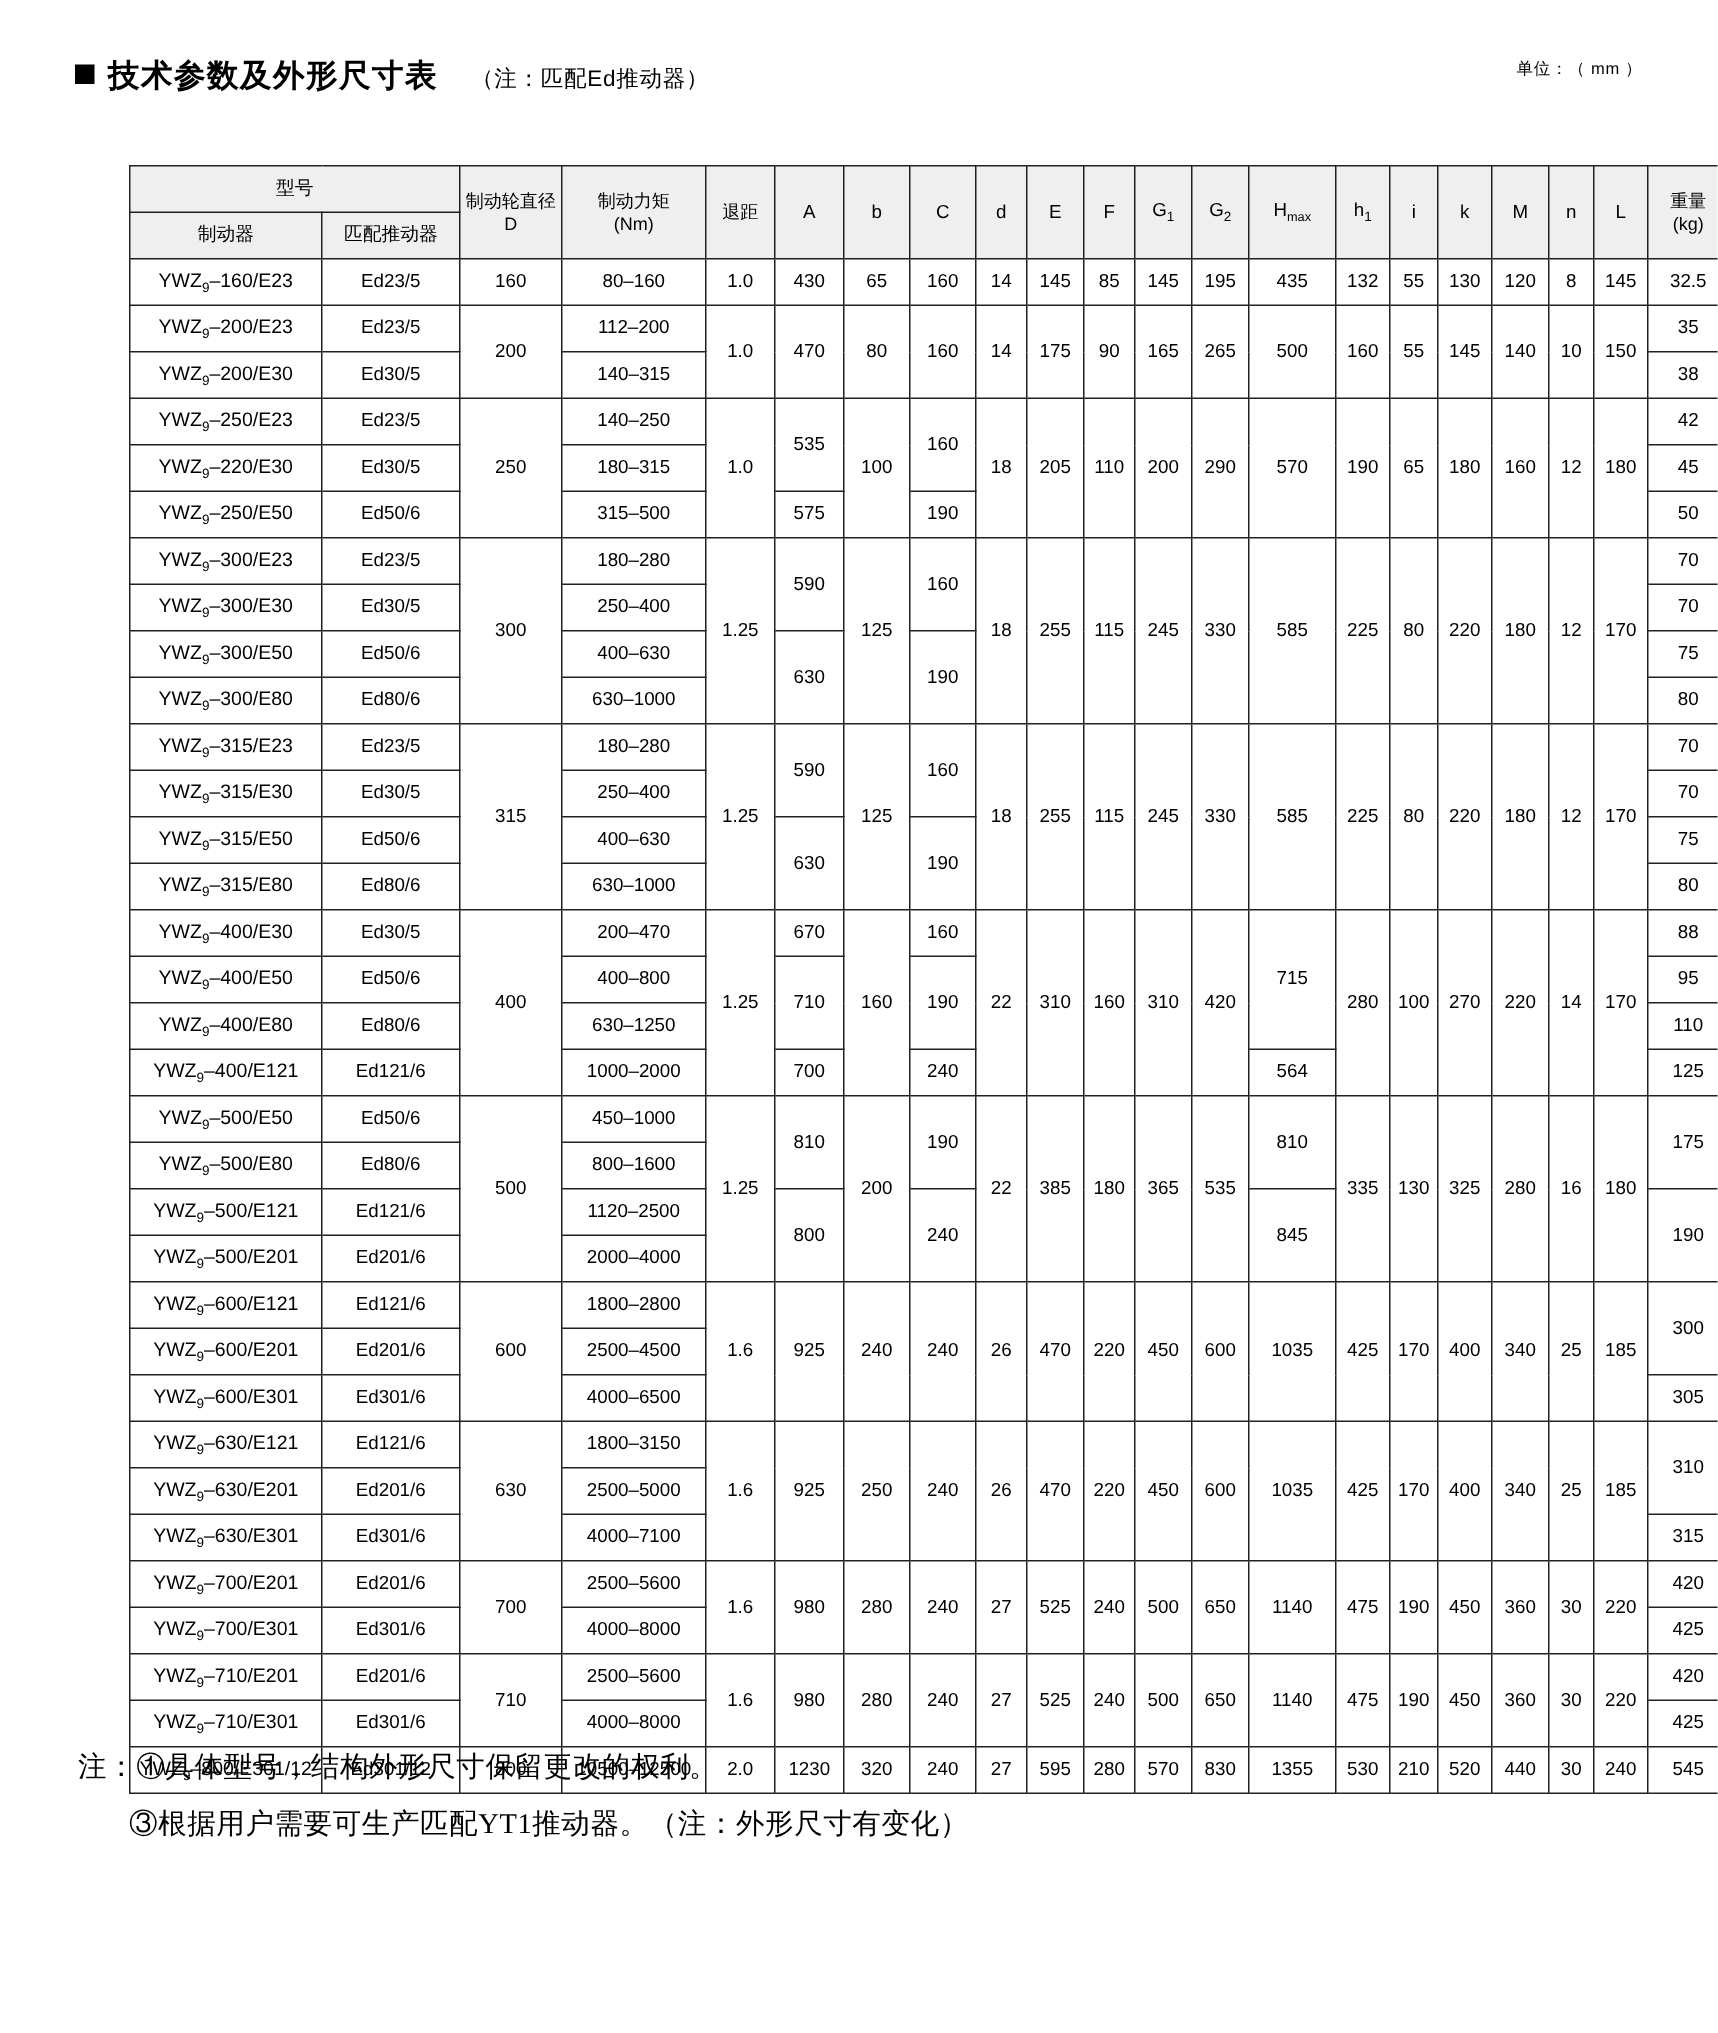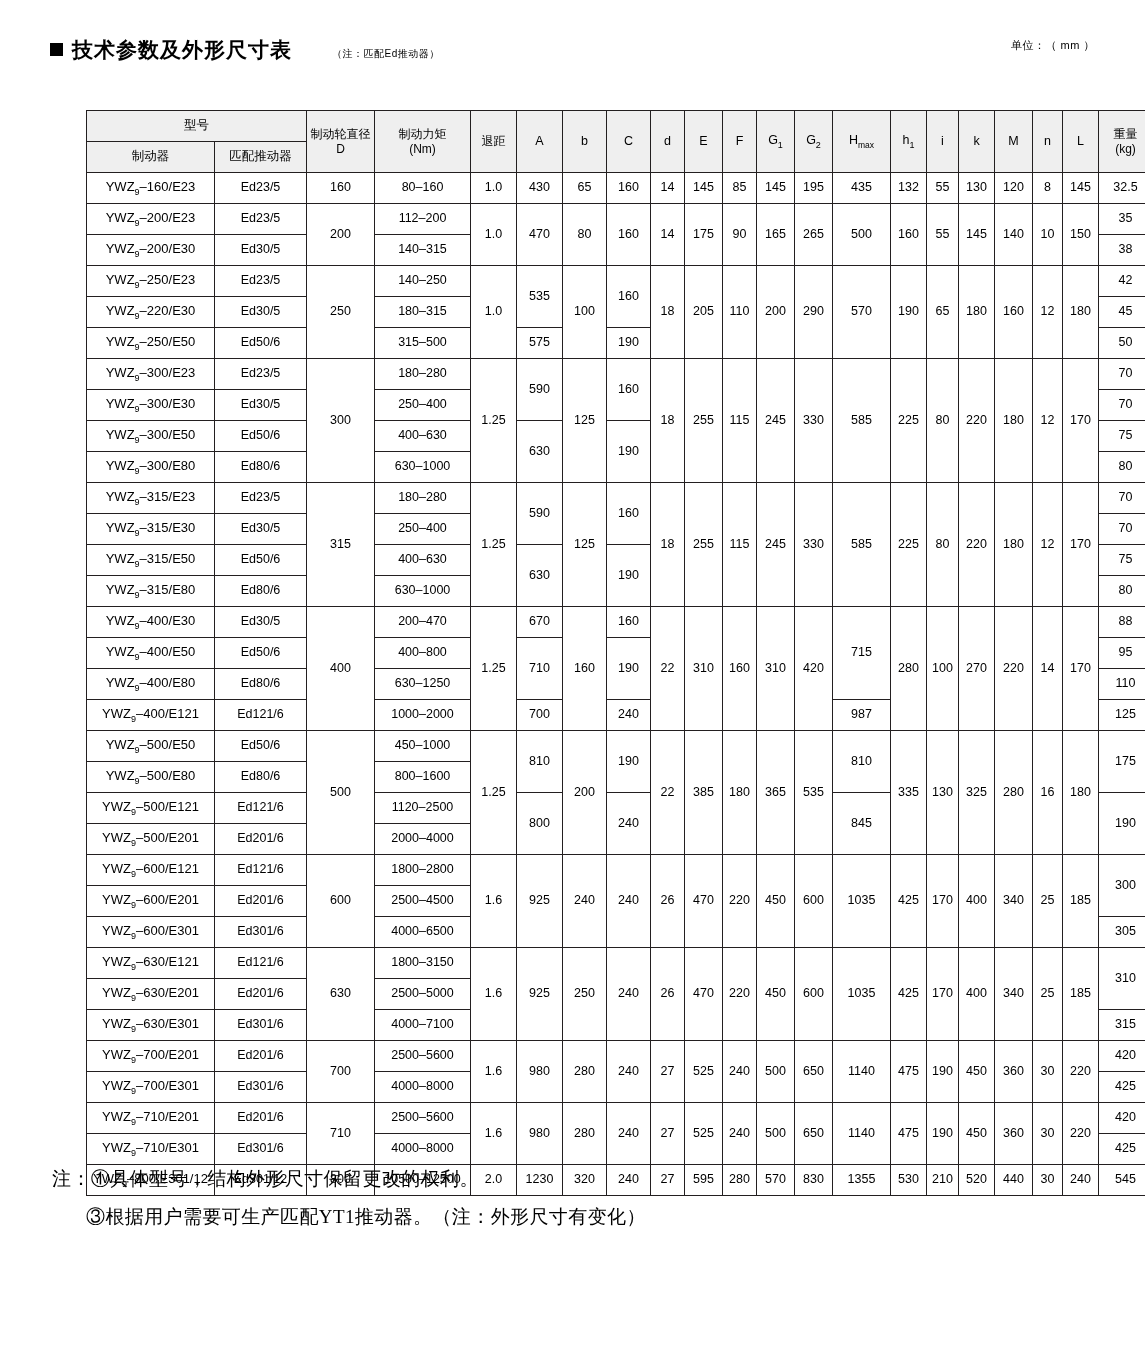--- a/index.html
+++ b/index.html
@@ -37,22 +37,22 @@
     margin-right: 9px;
     position: relative;
     top: -1px;
   }
   .h-title {
     font-size: 21px;
     font-weight: bold;
     letter-spacing: 1px;
   }
   .h-note {
-    font-size: 10px;
-    margin-left: 40px;
+    font-size: 15px;
+    margin-left: 22px;
     letter-spacing: 0.5px;
   }
   .h-unit {
     position: absolute;
     right: 0px;
     top: 2px;
     font-size: 11px;
     letter-spacing: 0.5px;
   }
   
@@ -412,21 +412,21 @@
             <td>Ed80/6</td>
             <td>630–1250</td>
             <td>110</td>
           </tr>
           <tr>
             <td class="model-cell"><span>YWZ</span><span class="sub">9</span><span>–400/E121</span></td>
             <td>Ed121/6</td>
             <td>1000–2000</td>
             <td rowspan="1">700</td>
             <td rowspan="1">240</td>
-            <td rowspan="1">987</td>
+            <td rowspan="1">564</td>
             <td>125</td>
           </tr>
           <tr class="grp-top">
             <td class="model-cell"><span>YWZ</span><span class="sub">9</span><span>–500/E50</span></td>
             <td>Ed50/6</td>
             <td rowspan="4">500</td>
             <td>450–1000</td>
             <td rowspan="4">1.25</td>
             <td rowspan="2">810</td>
             <td rowspan="4">200</td>

